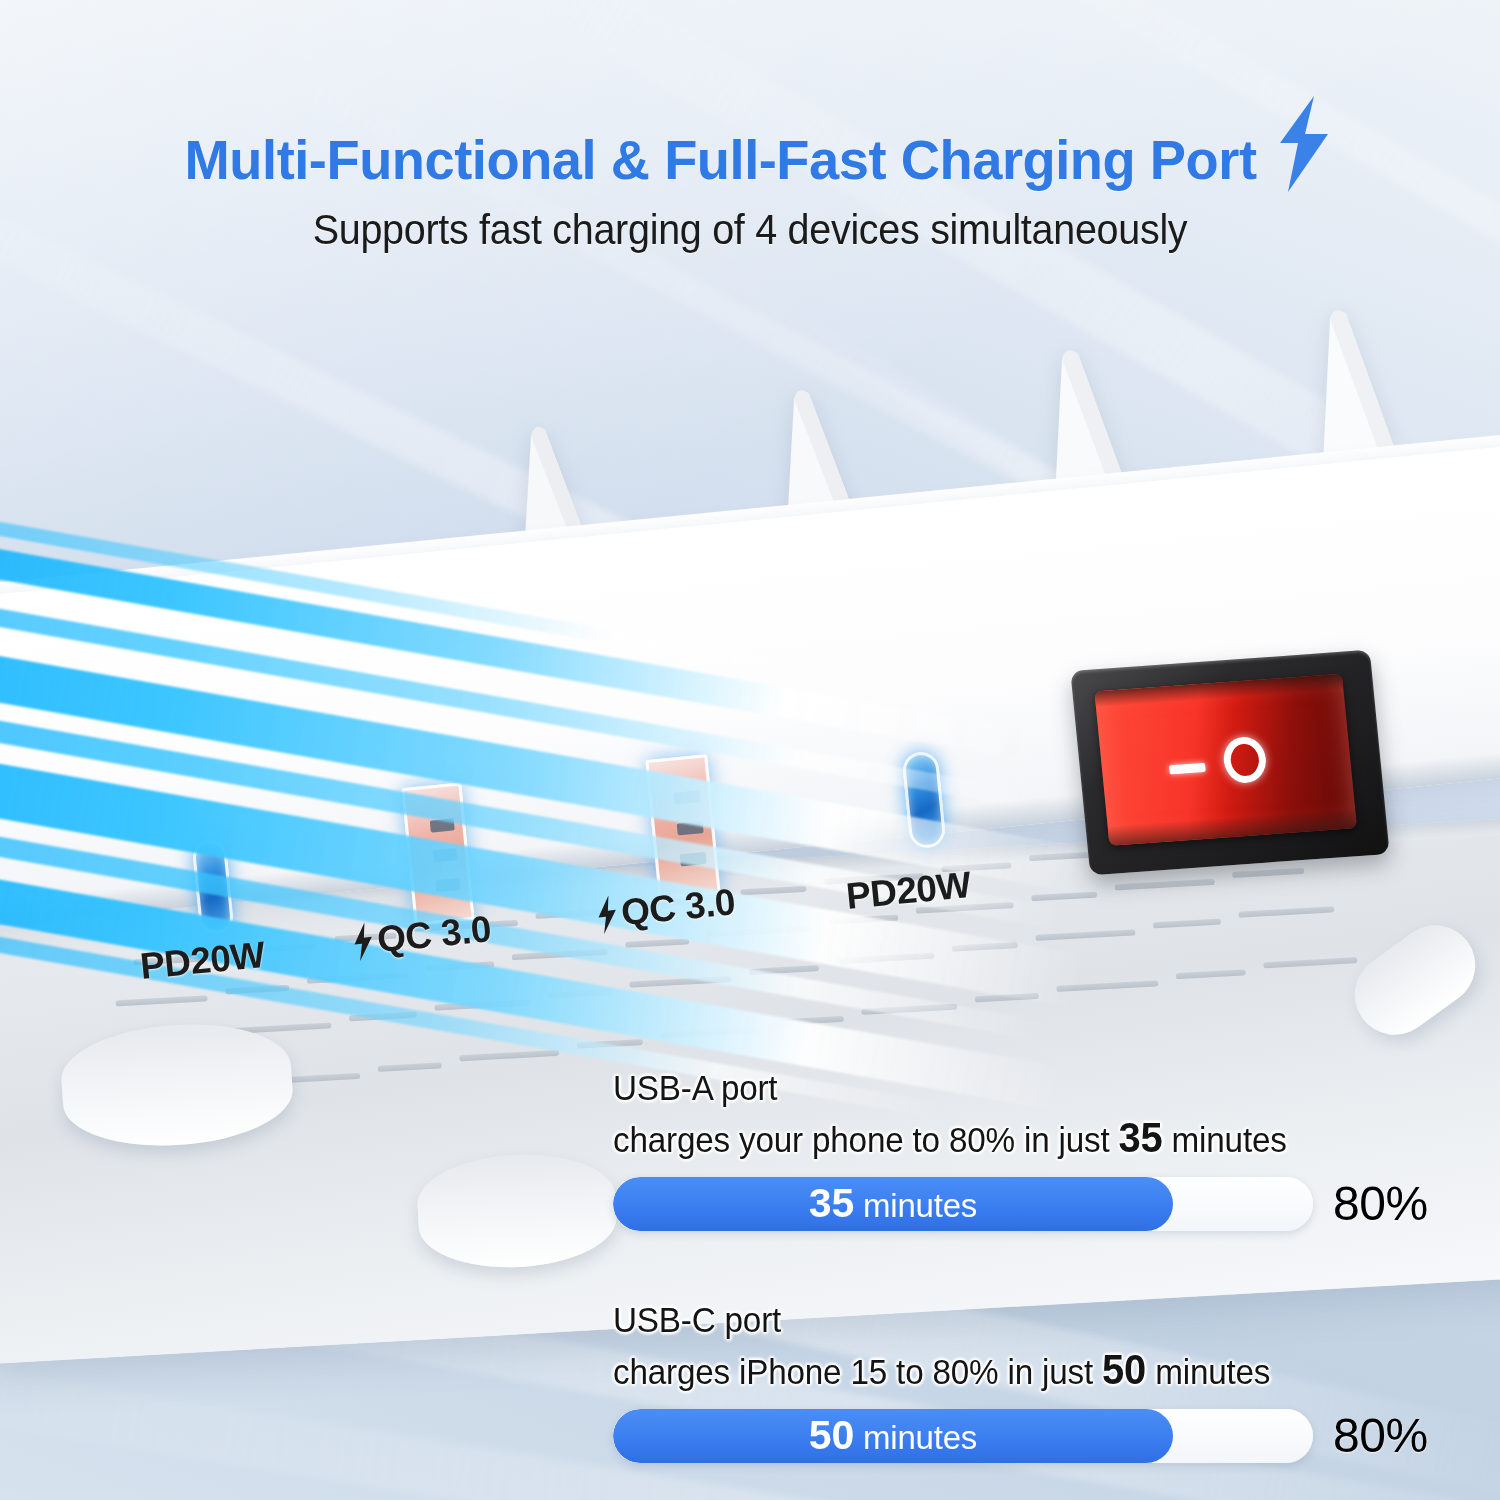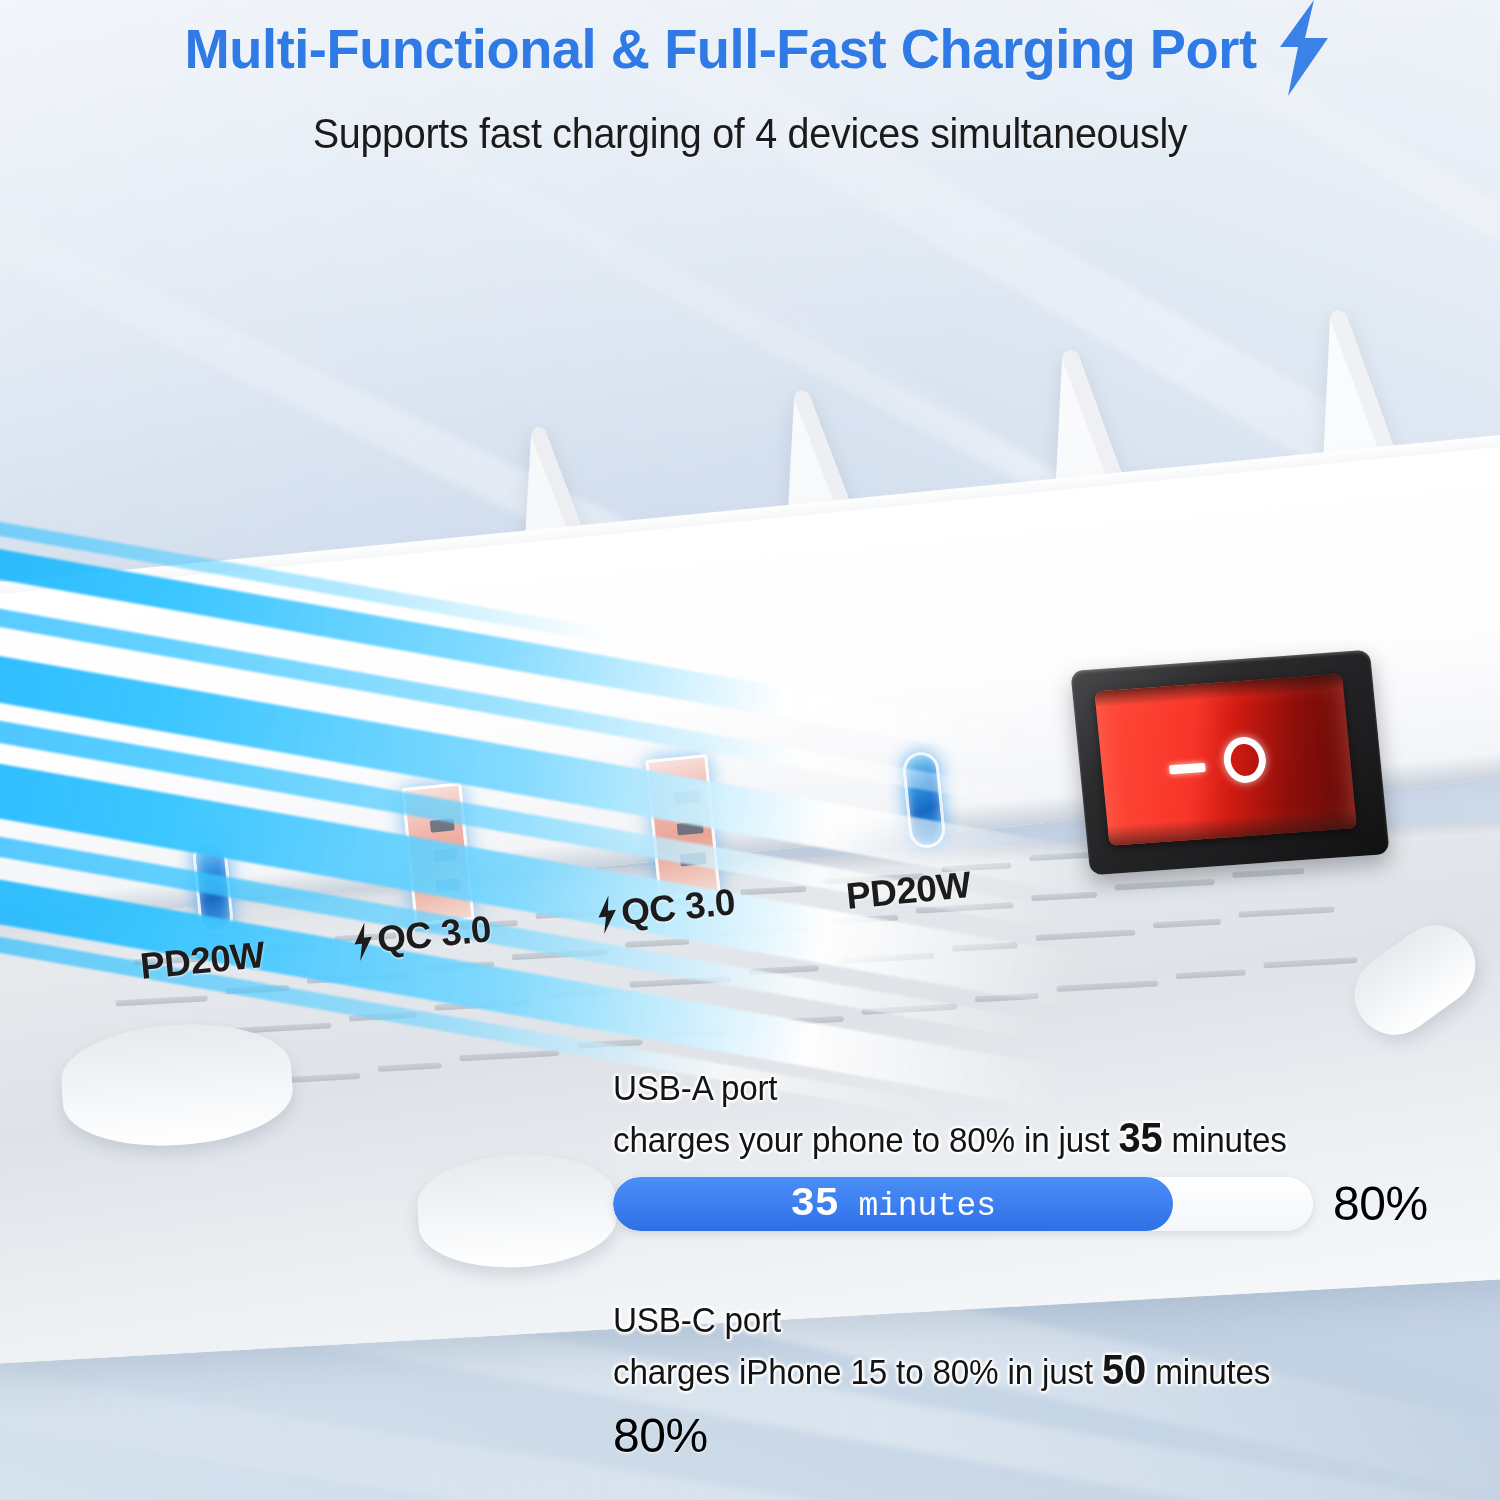--- a/index.html
+++ b/index.html
@@ -29,21 +29,22 @@
   .bg-streak.s3 { left:520px;  top:-60px;  width:1300px; height:60px;  transform:rotate(30deg); opacity:.4; }
   .bg-streak.s4 { left:900px;  top:-140px; width:1100px; height:34px;  transform:rotate(30deg); opacity:.3; }
   .bg-streak.s5 { left:-300px; top:1040px; width:1900px; height:70px;  transform:rotate(12deg); opacity:.5; }
   .bg-streak.s6 { left:-300px; top:1190px; width:2000px; height:46px;  transform:rotate(10deg); opacity:.4; }
   .bg-streak.s7 { left:-200px; top:1340px; width:2000px; height:56px;  transform:rotate(9deg);  opacity:.35; }
   .bg-streak.s8 { left:700px;  top:250px;  width:1200px; height:24px;  transform:rotate(32deg); opacity:.3; }
 
   
   .header { position:absolute; top:0; left:0; width:1500px; z-index:40; text-align:center; }
   .title-row {
-    display:flex; align-items:center; justify-content:center; gap:0;
+    display:flex; align-items:flex-end; justify-content:center; gap:0;
+    padding-top:96px;
   }
   .title {
     font-size:56px; font-weight:bold; color:#2f7ae5;
     letter-spacing:-0.5px; white-space:nowrap;
     text-shadow:0 1px 0 rgba(255,255,255,.7);
     transform:scaleX(0.97);
   }
   .bolt-hdr { width:58px; height:96px; flex:0 0 auto; }
   .subtitle {
     margin-top:14px;
@@ -213,21 +214,21 @@
     box-shadow:0 3px 8px rgba(90,110,135,.2), inset 0 1px 2px rgba(255,255,255,.9);
     overflow:hidden;
   }
   .bar-fill {
     position:absolute; left:0; top:0; height:100%;
     background:linear-gradient(180deg,#4a8ef5 0%,#3b7ef0 55%,#2f6fe4 100%);
     border-radius:27px;
     display:flex; align-items:center; justify-content:center;
   }
   .bar-fill span {
-    color:#ffffff; font-size:33px; letter-spacing:-0.2px; white-space:nowrap;font-family:Liberation Mono, monospace;
+    color:#ffffff; font-size:33px; letter-spacing:-0.2px; white-space:nowrap;
   }
   .bar-fill span b { font-size:41px; font-weight:bold; }
   .bar-pct {
     font-size:48px; color:#000000; font-weight:500; letter-spacing:-0.5px;
     text-shadow:0 1px 2px rgba(255,255,255,.8);
   }
 </style>
 </head>
 <body>
 
@@ -421,15 +422,20 @@
       </div>
     </div>
     <div class="bar-pct">80%</div>
   </div>
 </div>
 
 <div class="info" style="left:613px; top:1300px;">
   <div class="info-title">USB-C port</div>
   <div class="info-desc"><span>charges iPhone 15 to 80% in just </span><b>50</b><span> minutes</span></div>
   <div class="bar-row">
+    <div class="bar-track">
+      <div class="bar-fill" style="width:80%;">
+        <span><b>50</b><span> minutes</span></span>
+      </div>
+    </div>
     <div class="bar-pct">80%</div>
   </div>
 </div>
 
 </body></html>

